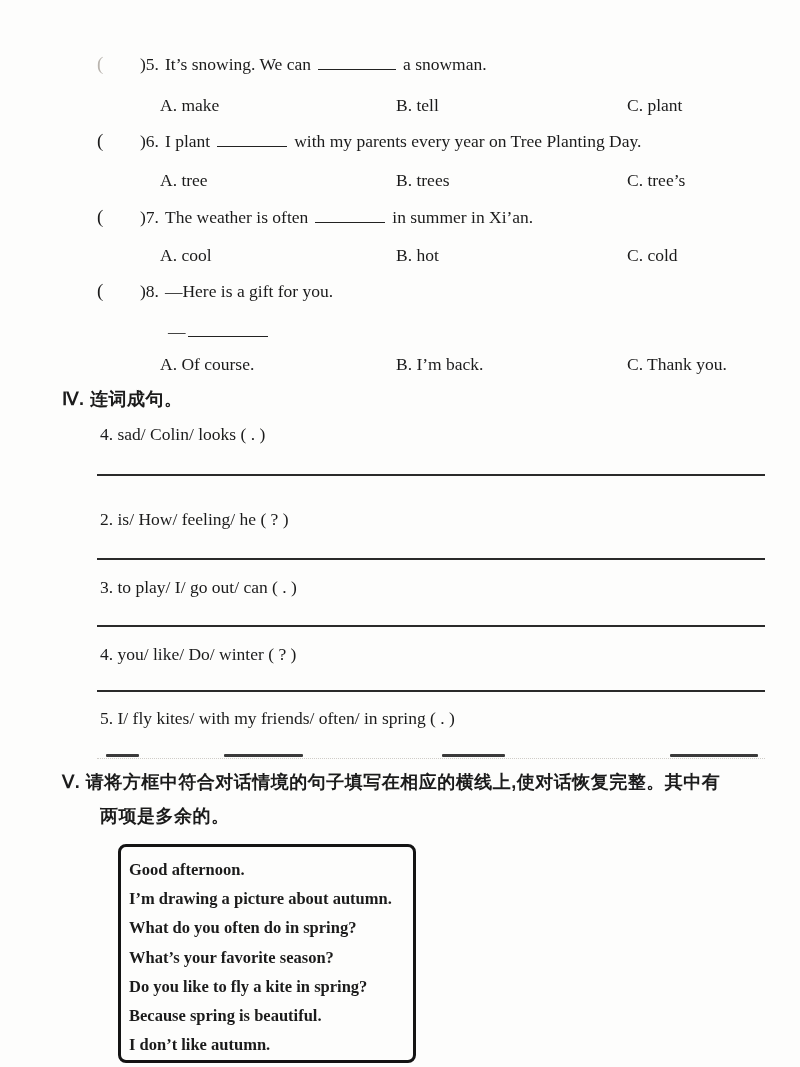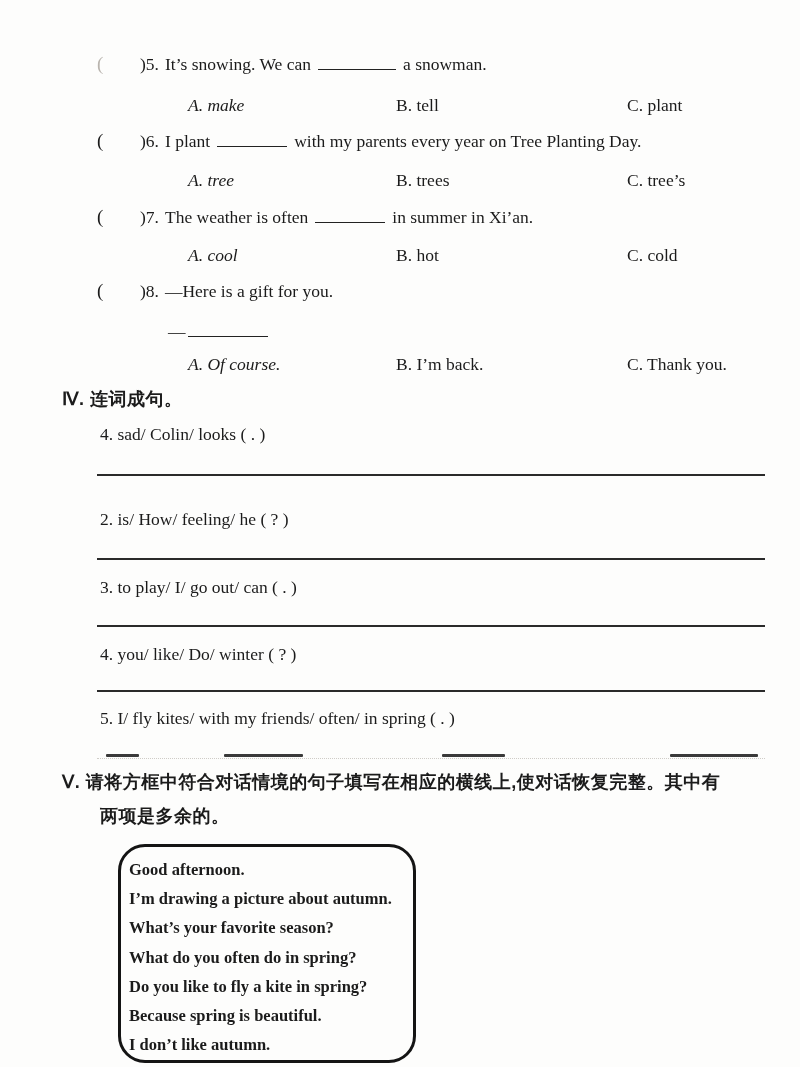--- a/index.html
+++ b/index.html
@@ -43,21 +43,21 @@
     vertical-align:baseline;
   }
   .blank.w70{width:70px;}
   .opt-row{
     position:relative;
     height:22px;
     font-size:17.5px;
     line-height:22px;
   }
   .opt{position:absolute;top:0;white-space:nowrap;}
-  .opt-a{left:188px;font-style:italic;}
+  .opt-a{left:160px;}
   .opt-b{left:396px;}
   .opt-c{left:627px;}
   .reply-row{
     padding-left:168px;
     height:22px;
     line-height:22px;
     font-size:17.5px;
   }
   .reply-row .blank{width:80px;margin-left:2px;}
   
@@ -98,21 +98,21 @@
   .seg2{left:127px;width:79px;}
   .seg3{left:345px;width:63px;height:2px;background:#6a6a6a;}
   .seg4{left:573px;width:88px;}
   
   .sentence-box{
     box-sizing:border-box;
     margin-left:118px;
     width:298px;
     height:219px;
     border:3px solid #141414;
-    border-radius:27px;
+    border-radius:8px;
     padding:8px 6px 6px 8px;
   }
   .sentence-box .line{
     font-size:16.5px;
     font-weight:bold;
     line-height:29.2px;
     white-space:nowrap;
   }
   
   .footer{
@@ -191,22 +191,22 @@
     <span class="seg seg3"></span>
     <span class="seg seg4"></span>
   </div>
 
   <div class="sec-head" style="margin-top:11px">Ⅴ. 请将方框中符合对话情境的句子填写在相应的横线上,使对话恢复完整。其中有</div>
   <div class="sec-head cont" style="margin-top:10px">两项是多余的。</div>
 
   <div class="sentence-box" style="margin-top:16px">
     <div class="line">Good afternoon.</div>
     <div class="line">I’m drawing a picture about autumn.</div>
+    <div class="line">What do you often do in spring?</div>
     <div class="line">What’s your favorite season?</div>
-    <div class="line">What do you often do in spring?</div>
     <div class="line">Do you like to fly a kite in spring?</div>
     <div class="line">Because spring is beautiful.</div>
     <div class="line">I don’t like autumn.</div>
   </div>
 
   <div class="footer">
     <span>五年级英语第一次阶段素养</span><span>—3—</span><span>（共4页）</span>
   </div>
 
 </div>

